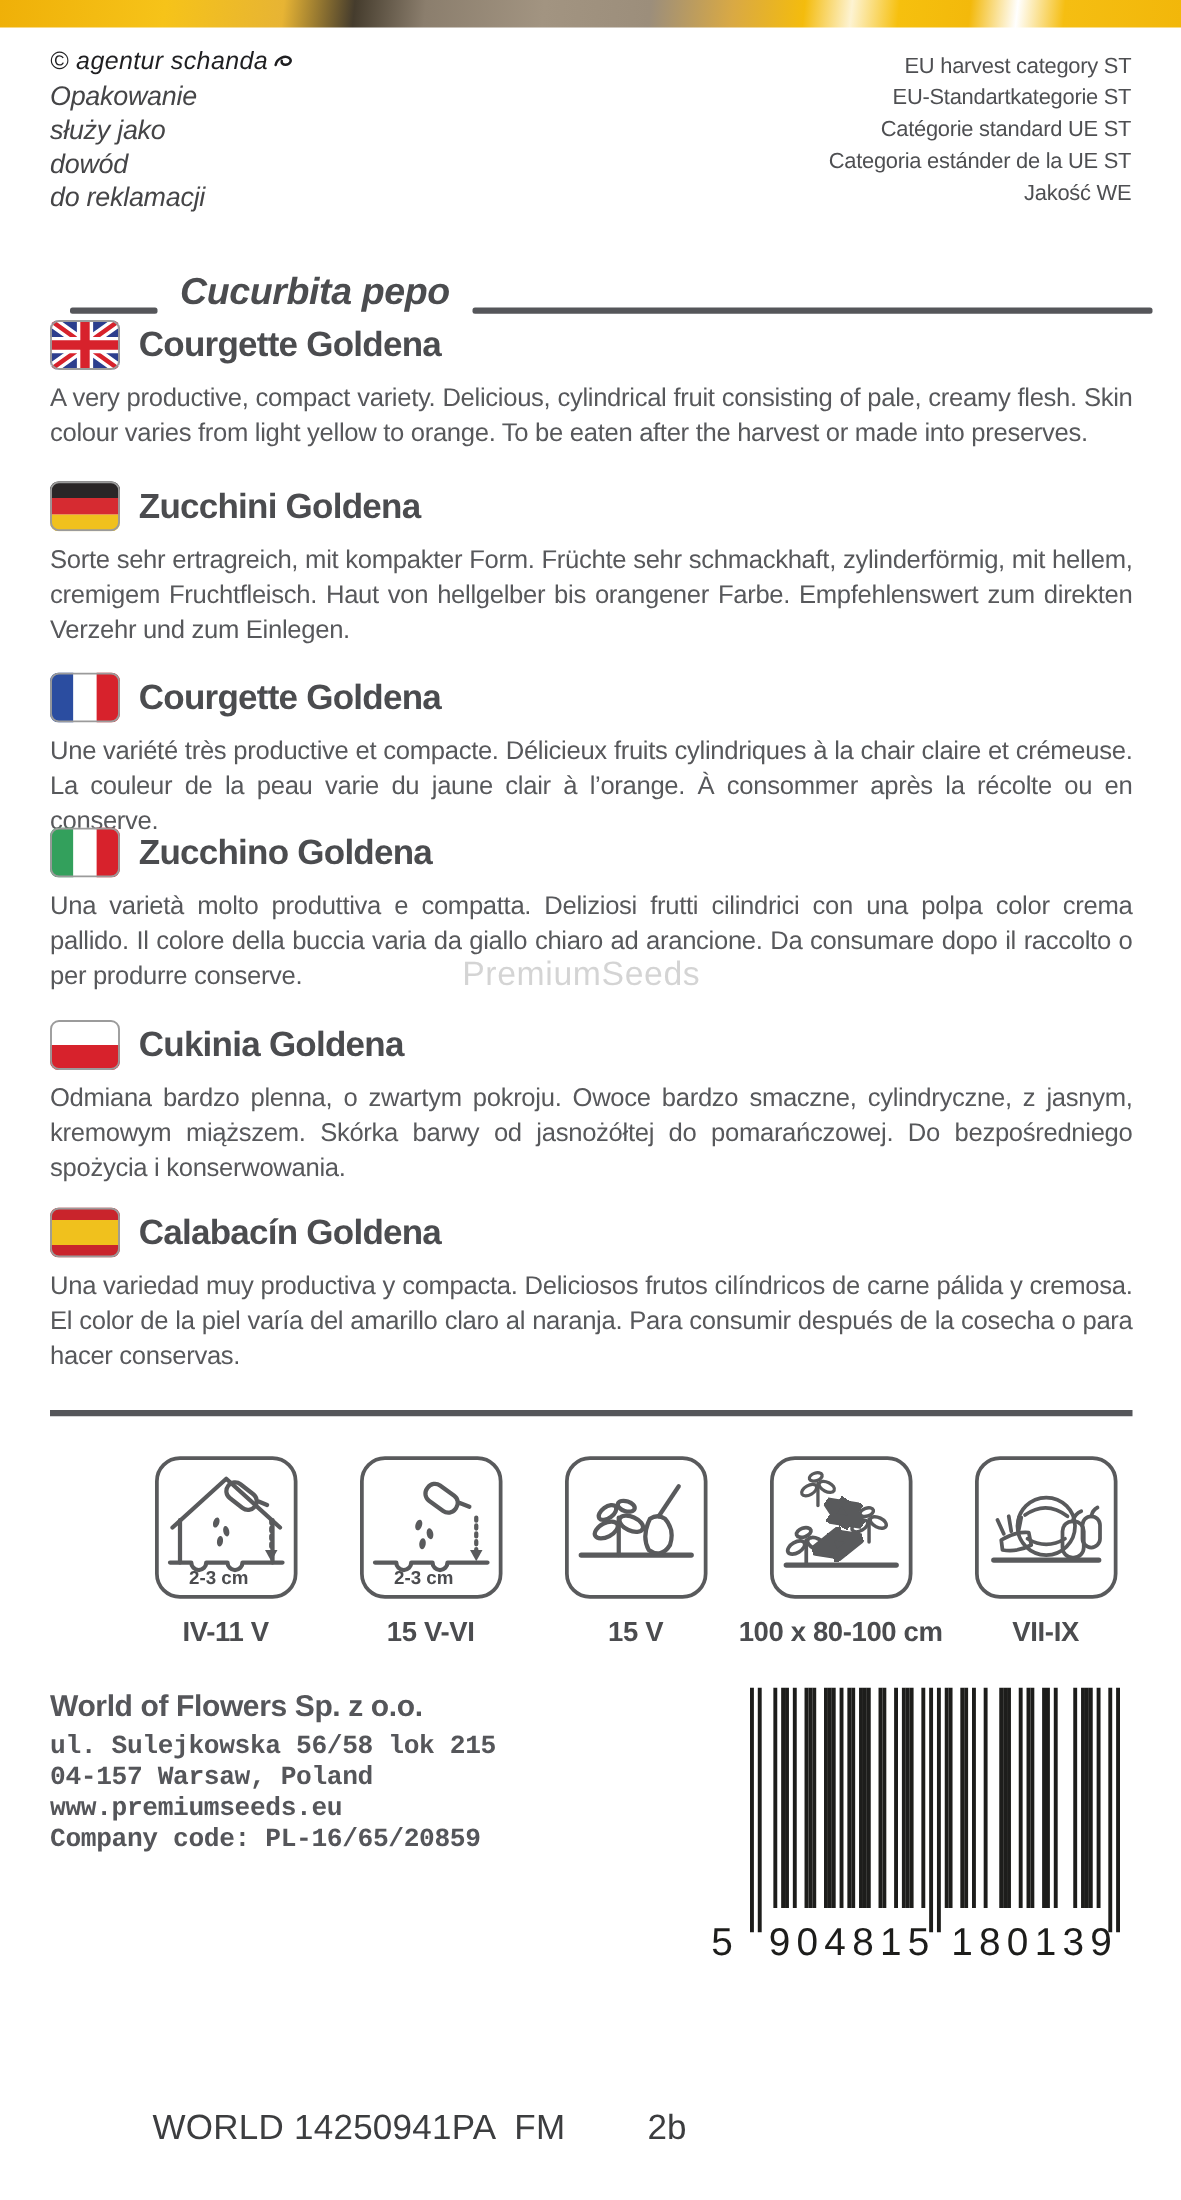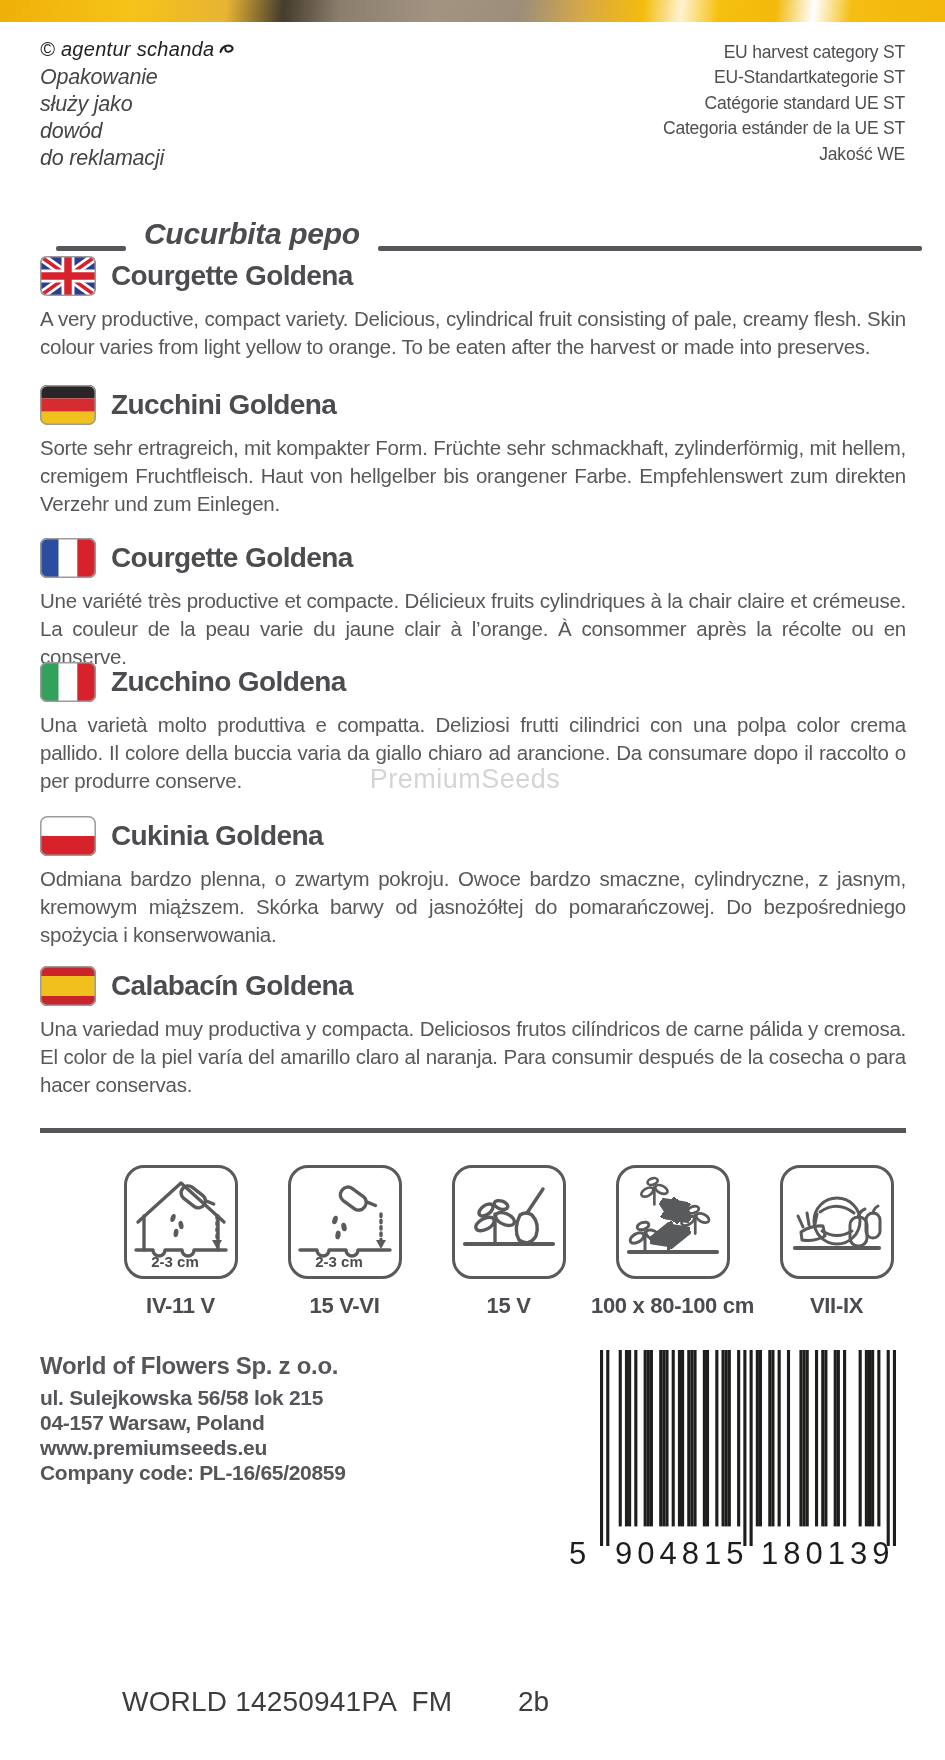--- a/index.html
+++ b/index.html
@@ -38,21 +38,21 @@
   
   .icons-row{position:absolute;left:123px;top:1165px;display:flex;gap:49px;}
   .icon-col{width:115px;display:flex;flex-direction:column;align-items:center;}
   .tile{width:108px;height:108px;border:3.5px solid #595a5c;border-radius:20px;display:flex;
     align-items:center;justify-content:center;background:#fff;}
   .tile svg{color:#595a5c;}
   .icon-label{margin-top:14px;font-size:22px;font-weight:bold;color:#4b4c4f;white-space:nowrap;letter-spacing:-0.3px;}
   
   .company{position:absolute;left:40px;top:1352px;color:#55565a;}
   .company .co-name{font-size:24px;font-weight:bold;margin:0 0 5px 0;letter-spacing:-0.3px;}
-  .company .co-line{font-size:21px;font-weight:bold;line-height:25px;letter-spacing:-0.3px;}
+  .company .co-line{font-size:21px;font-weight:bold;line-height:25px;letter-spacing:-0.3px;font-family:Liberation Mono, monospace;}
   .barcode-wrap{position:absolute;left:563px;top:1350px;width:345px;height:228px;background:#fff;}
   .barcode-wrap svg{position:absolute;left:37px;top:0;}
   .bc-digit{position:absolute;top:186px;font-size:31px;color:#1d1d1b;letter-spacing:5px;}
   .bc-first{left:6px;letter-spacing:0;}
   .bc-g1{left:52px;}
   .bc-g2{left:198px;}
   .footer-left{position:absolute;left:122px;top:1686px;font-size:28px;color:#3c3d3f;white-space:pre;letter-spacing:.2px;}
   .footer-right{position:absolute;left:518px;top:1686px;font-size:28px;color:#3c3d3f;}
 </style>
 </head>

